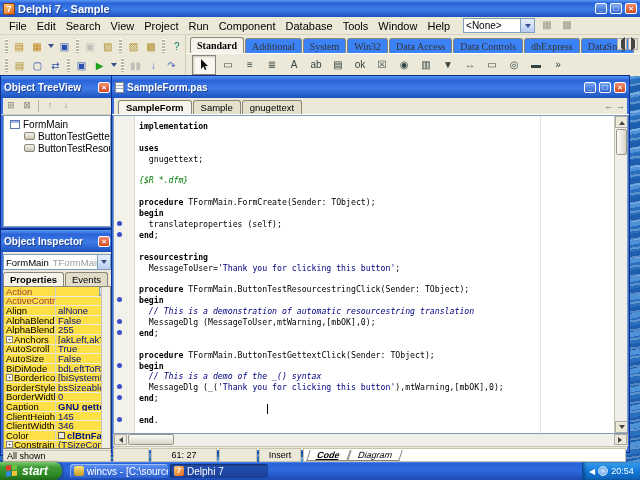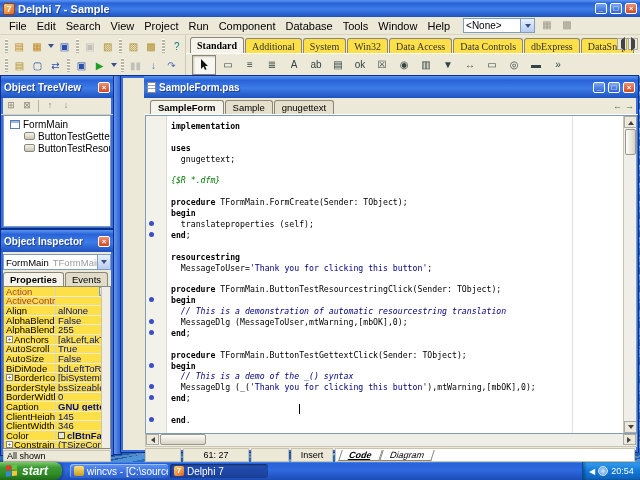--- a/index.html
+++ b/index.html
@@ -50,21 +50,21 @@
   .grip { width:3px; height:14px; margin:0 2px;
     background:repeating-linear-gradient(180deg,#fff 0 1px,#b8b4a0 1px 3px); }
   .tbtn { width:17px; height:16px; text-align:center; line-height:15px; font-size:10px;
     border:1px solid transparent; border-radius:2px; }
   .tbtn.dis { color:#b0ac9c !important; filter:grayscale(1); opacity:.7; }
   .tcaret { width:9px; height:16px; display:flex; align-items:center; justify-content:center; }
 
   .palette { flex:1; display:flex; flex-direction:column; overflow:hidden; }
   .pal-tabs { height:18px; display:flex; align-items:flex-end; padding-left:4px; position:relative;font-family:Liberation Serif, serif; }
   .pal-tab { font-size:10px; padding:2px 6px 1px; border:1px solid #8a867a; border-bottom:0;
-    border-radius:3px 3px 0 0; background:#fde047; margin-right:1px; white-space:nowrap; color:#333; }
+    border-radius:3px 3px 0 0; background:#3b82f6; margin-right:1px; white-space:nowrap; color:#333; }
   .pal-tab.active { background:#f6f4ea; font-weight:bold; color:#000; padding-bottom:2px; }
   .pal-scroll { position:absolute; right:2px; top:3px; display:flex; gap:1px; }
   .pal-scroll span { width:10px; height:12px; background:#ece9d8; border:1px solid #aaa;
     font-size:7px; line-height:11px; text-align:center; }
   .pal-icons { height:22px; border-top:1px solid #fff; display:flex; align-items:center;
     padding-left:6px; gap:2px; background:#ece9d8; }
   .pointer-btn { width:24px; height:20px; border:1px solid #8a867a; background:#f8f7f2;
     box-shadow:inset 1px 1px 2px #c9c5b2; display:flex; align-items:center; justify-content:center; }
   .comp { width:20px; height:18px; text-align:center; line-height:17px; font-size:10px; color:#344; }
 
@@ -111,21 +111,21 @@
   .oi-vscroll { position:absolute; right:0; top:0; width:9px; height:100%;
     background:#f0eee4; border-left:1px solid #c8c4b0; }
   .oi-status { margin:1px 2px; height:12px; border:1px solid #c8c4b0; background:#ece9d8;
     font-size:9px; padding-left:3px; line-height:11px; }
 
   
   #sliver { position:absolute; left:112px; top:75px; width:10px; height:380px;
     background:linear-gradient(90deg,#6a9cf0,#2a5ccc); border:1px solid #0a2f8c; }
 
   
-  #editor { left:120px; top:75px; width:519px; height:378px;padding-left:23px; }
+  #editor { left:111px; top:75px; width:519px; height:378px; }
   .ed-icon { width:9px; height:11px; background:#fff; border:1px solid #888;
     box-shadow:inset 0 -2px 0 #fff, inset 0 2px 0 #fff;
     background-image:repeating-linear-gradient(#fff 0 2px,#9ab 2px 3px); flex:0 0 auto; }
   .ed-tabs { height:17px; display:flex; align-items:flex-end; padding-left:6px;
     border-bottom:1px solid #fff; position:relative; }
   .ed-tab { font-size:9.5px; padding:1px 7px; border:1px solid #8a867a; border-bottom:0;
     border-radius:3px 3px 0 0; background:#e4e0cc; margin-right:1px; }
   .ed-tab.active { background:#f6f4ea; font-weight:bold; }
   .ed-nav { position:absolute; right:4px; top:3px; display:flex; gap:3px; color:#4a7a4a;
     font-size:9px; }

